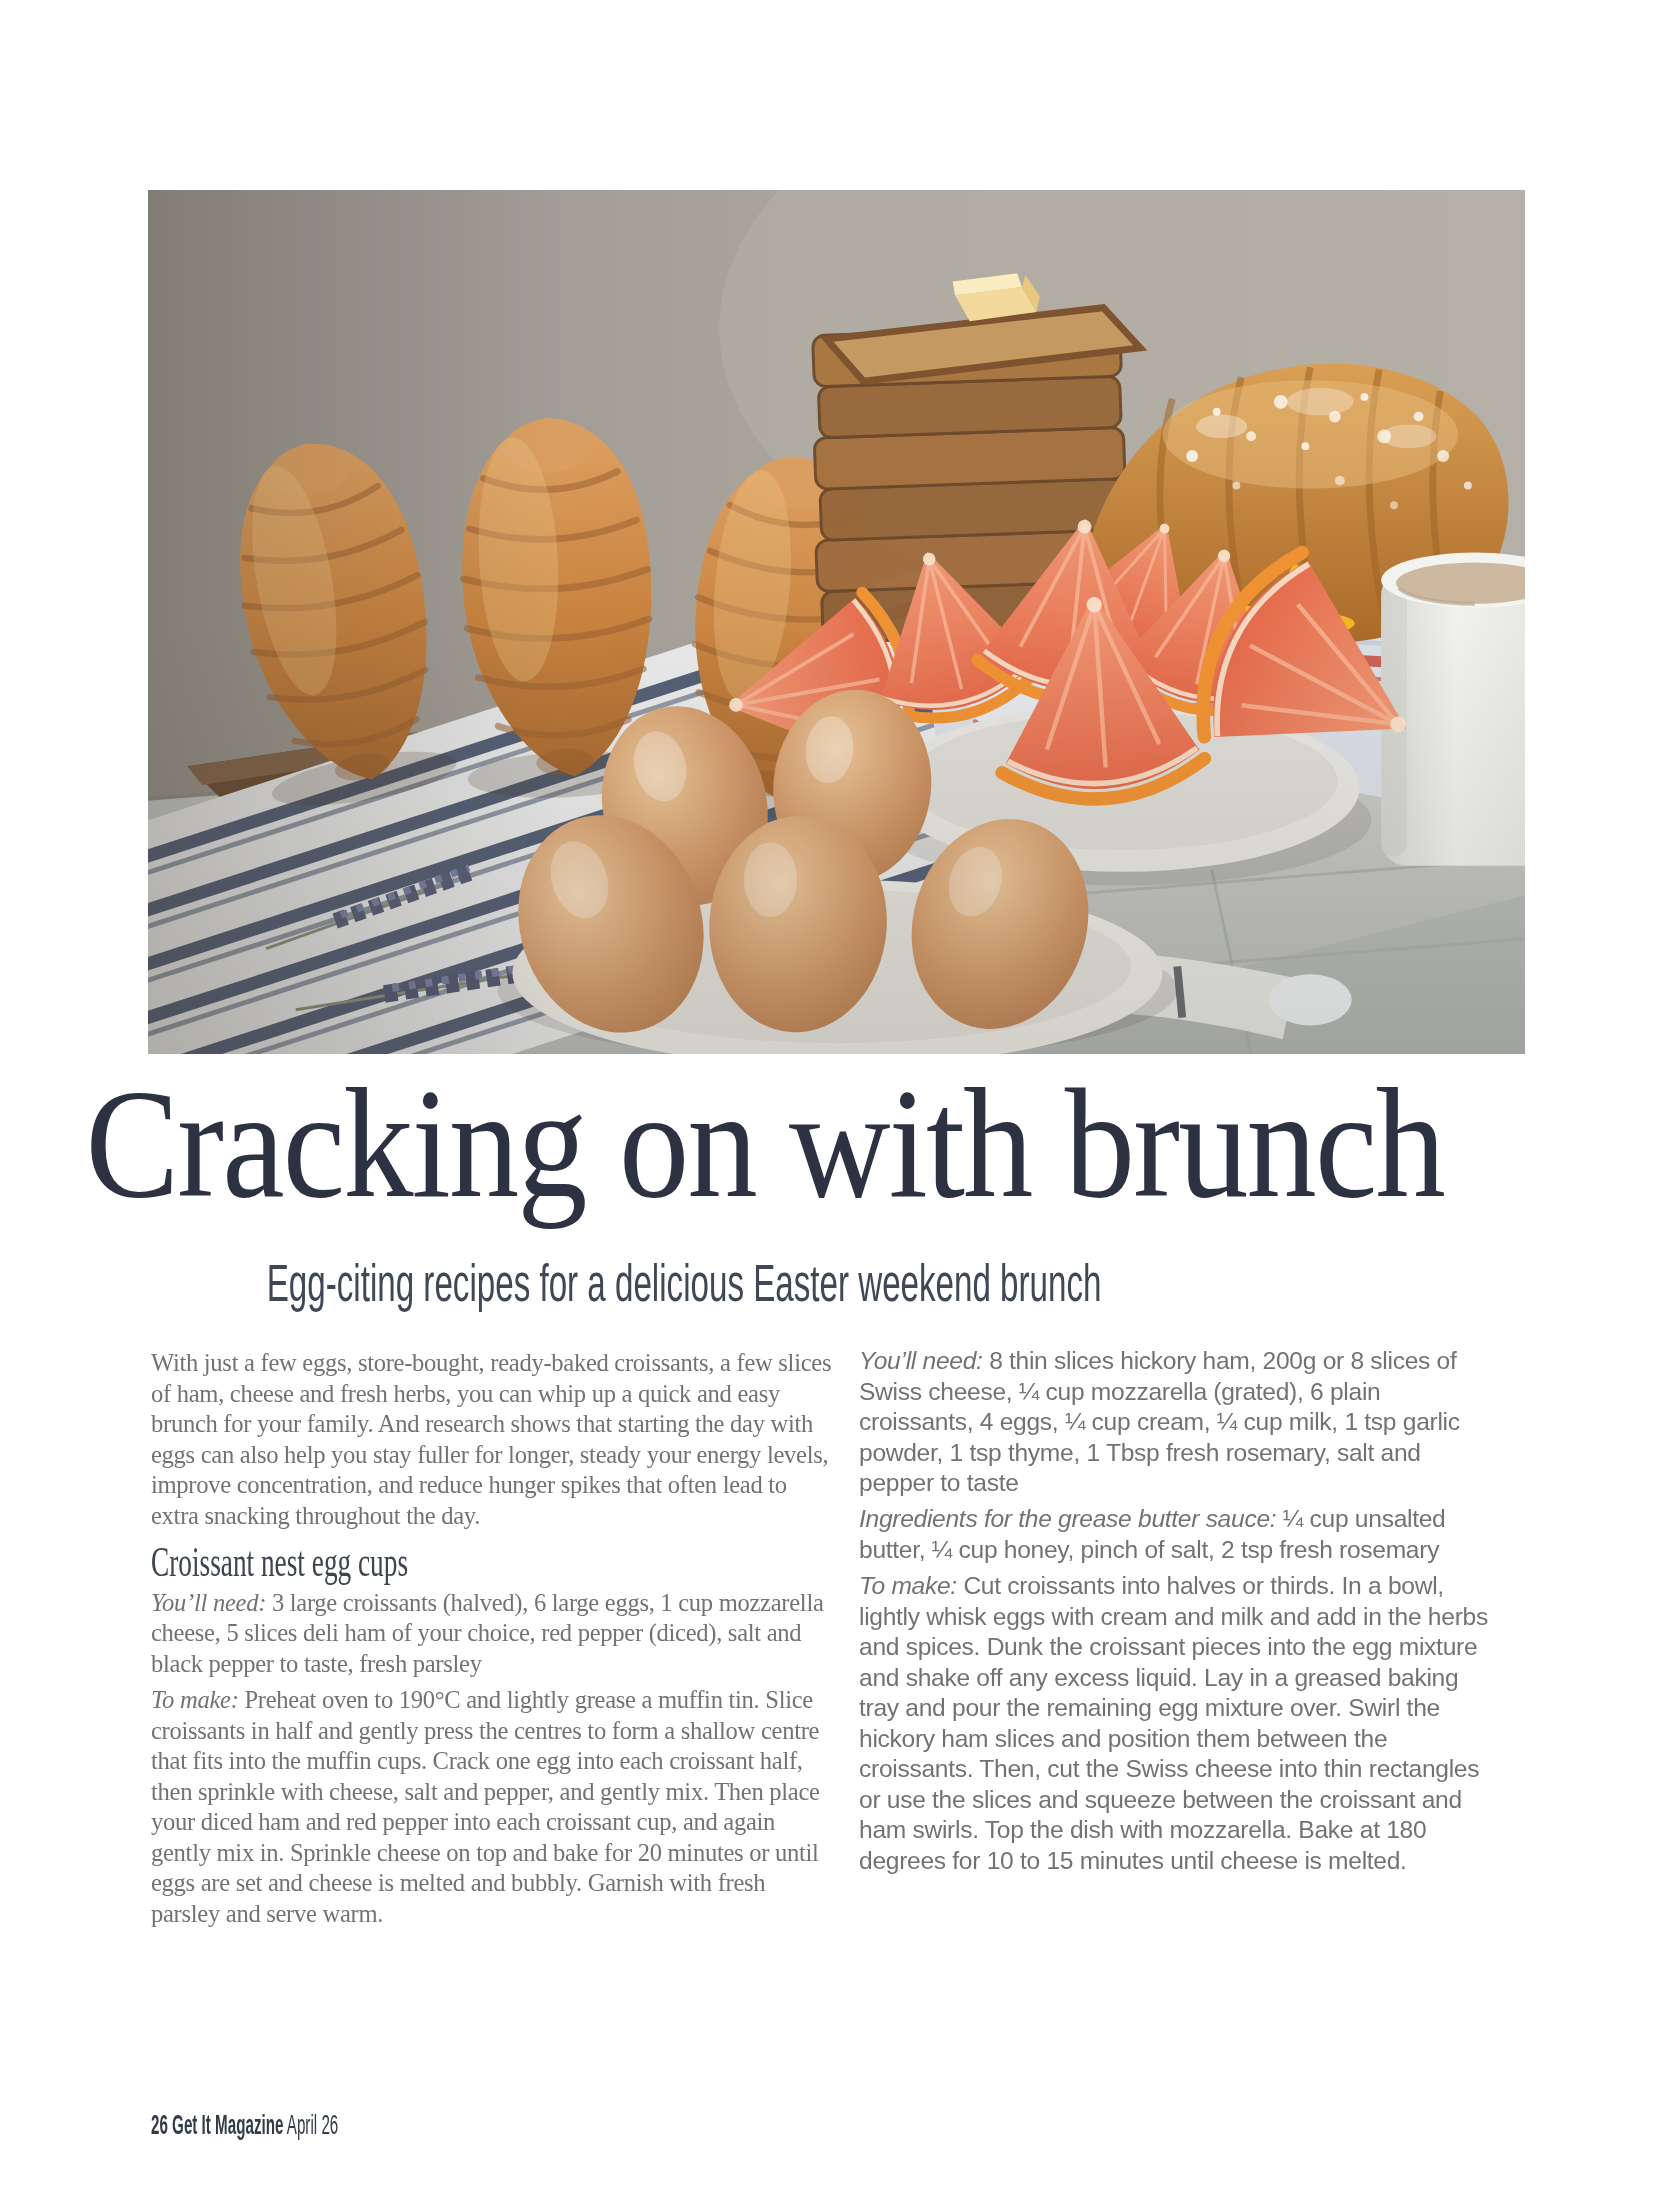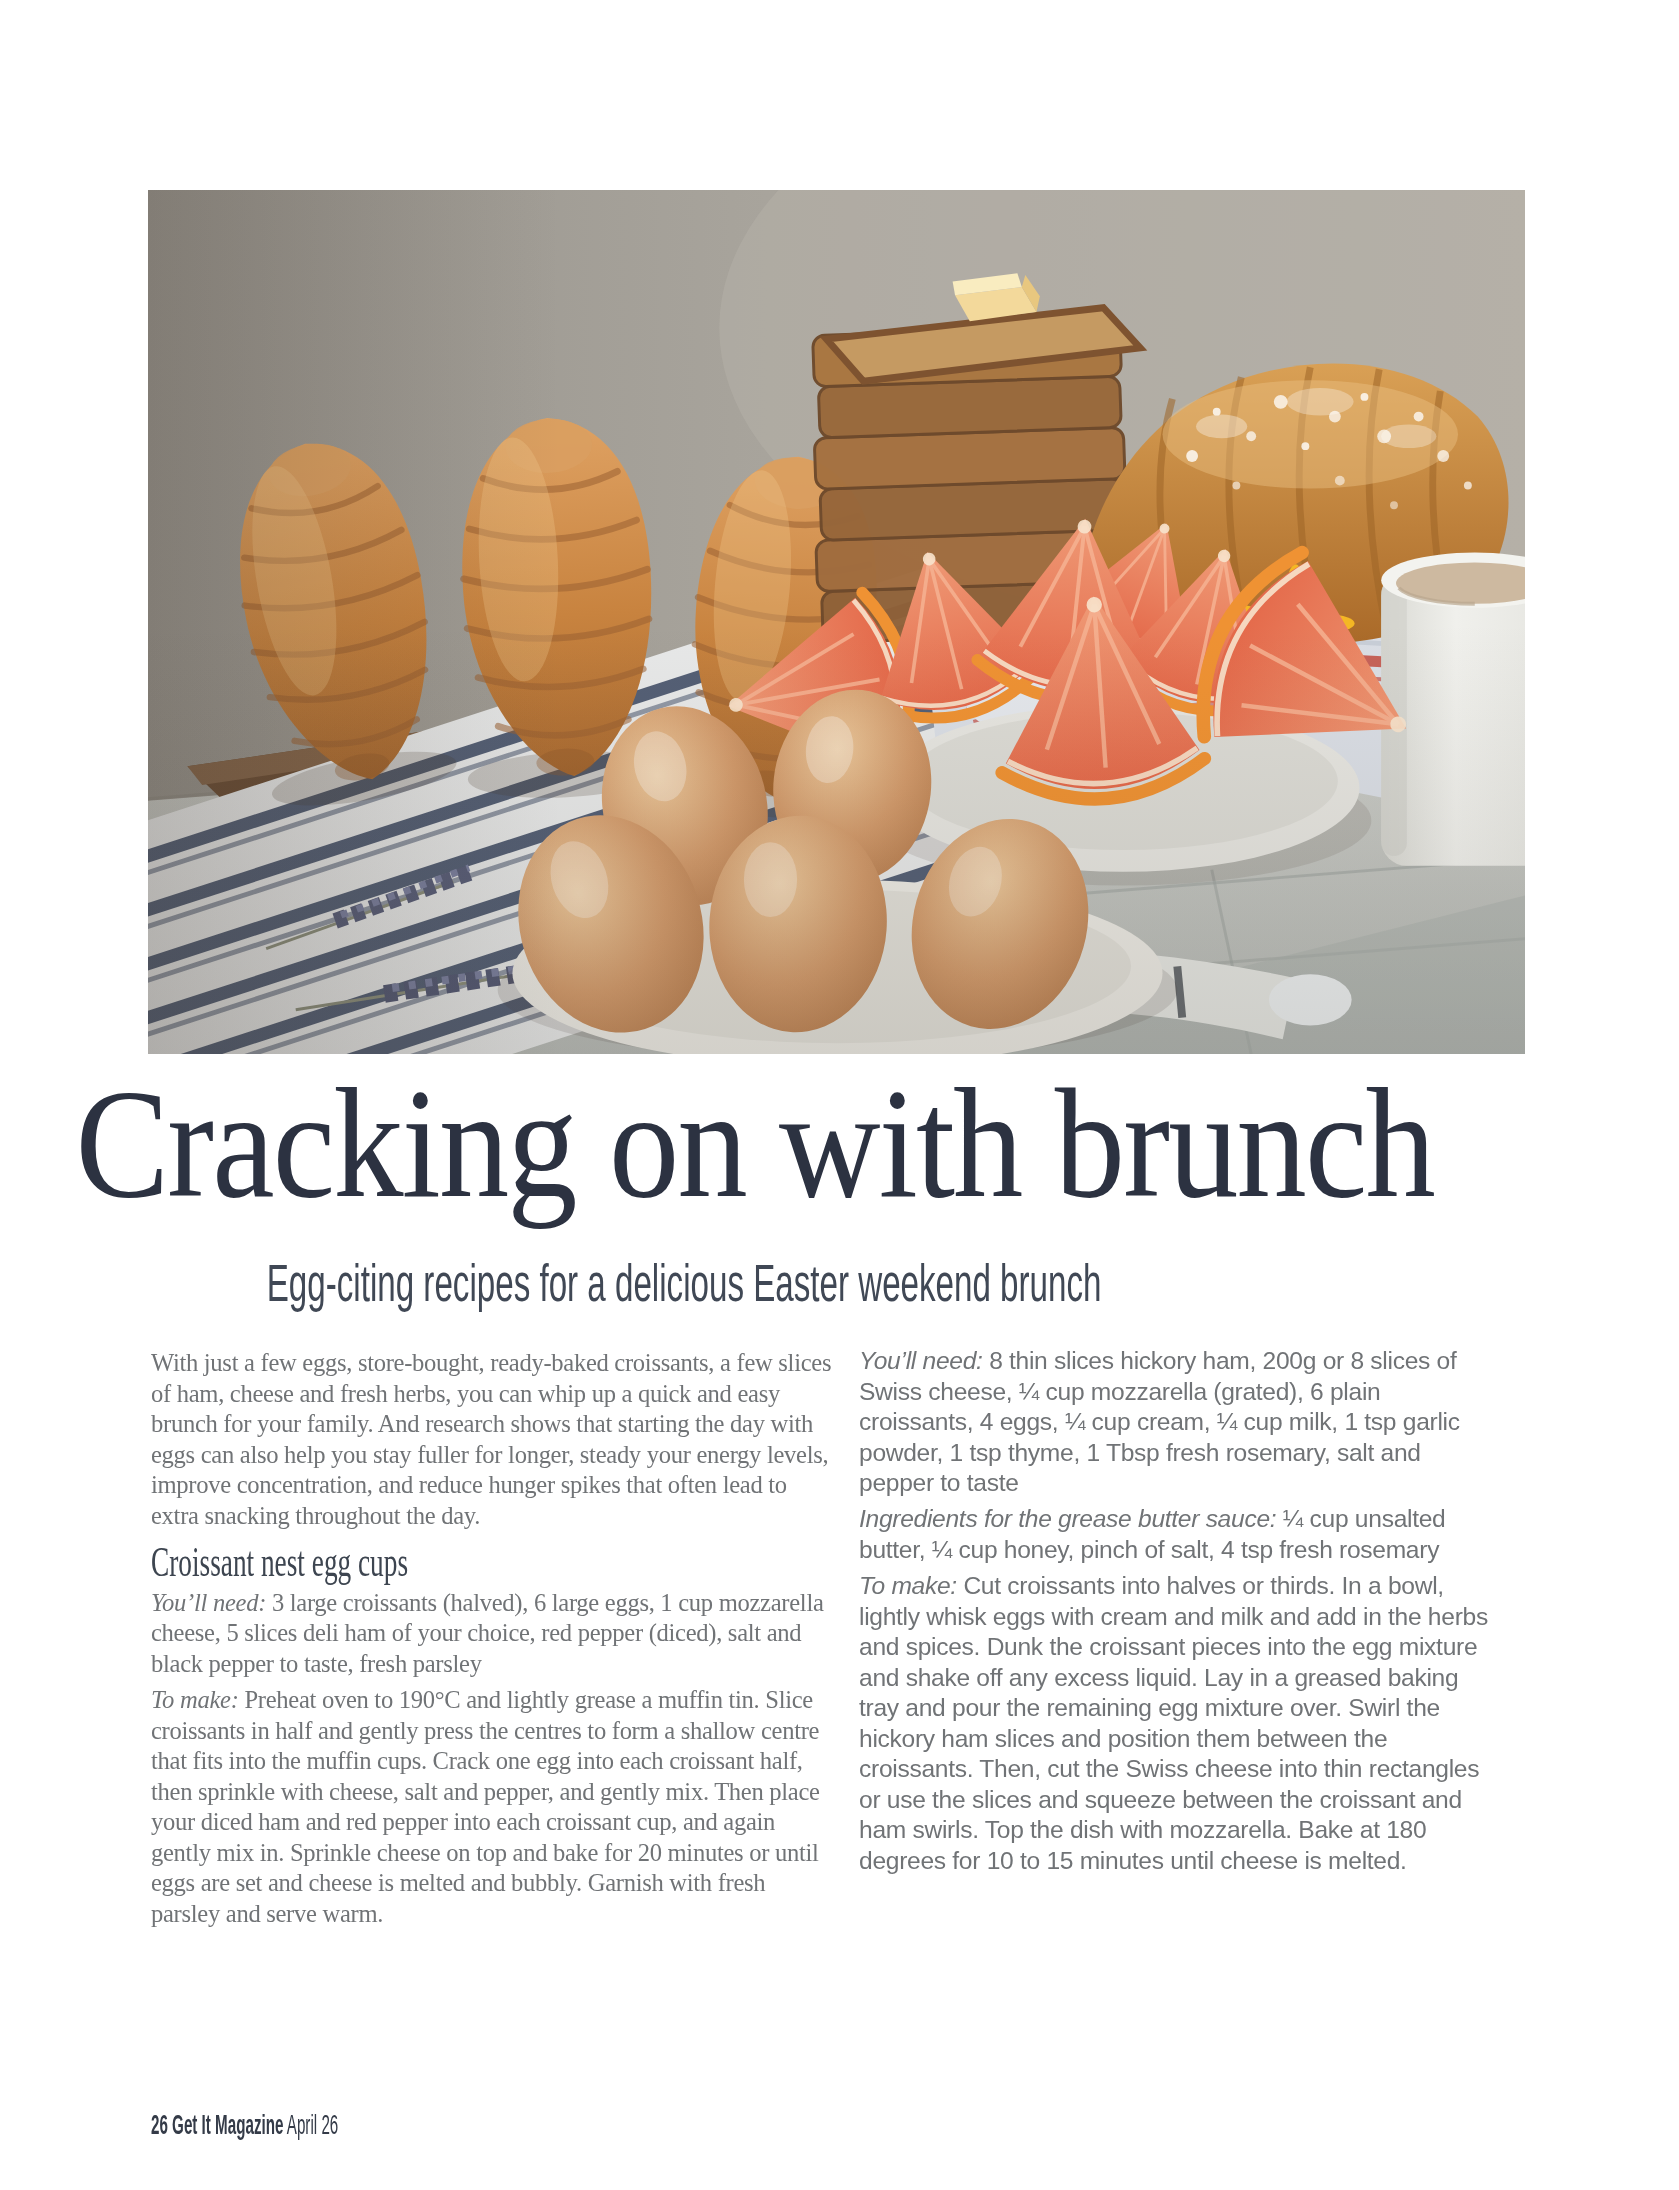--- a/index.html
+++ b/index.html
@@ -10,21 +10,21 @@
   .page{position:absolute;inset:0;}
 
   
   .photo{
     position:absolute;left:148px;top:190px;width:1377px;height:864px;
     overflow:hidden;background:#a5a19a;
   }
   .photo svg{display:block;width:100%;height:100%;}
 
   
-  .title-wrap{position:absolute;left:0;top:1066px;width:1356px;text-align:center;}
+  .title-wrap{position:absolute;left:10px;top:1066px;width:1356px;text-align:center;}
   .title-wrap h1{
     margin:0;font-family:"Liberation Serif",serif;font-weight:400;
     font-size:156px;line-height:1.0;color:#2c3241;letter-spacing:-2px;
     display:inline-block;transform:scaleX(.90);transform-origin:center top;
     white-space:nowrap;
   }
   .subtitle-wrap{position:absolute;left:0;top:1253px;width:1368px;text-align:center;}
   .subtitle-wrap .subtitle{
     display:inline-block;font-size:51px;line-height:1.2;font-weight:400;
     color:#404855;transform:scaleX(.65);transform-origin:center top;white-space:nowrap;
@@ -327,21 +327,21 @@
     <p><span class="lead">You’ll need:</span>
       <span>3 large croissants (halved), 6 large eggs, 1 cup mozzarella cheese, 5 slices deli ham of your choice, red pepper (diced), salt and black pepper to taste, fresh parsley</span></p>
     <p><span class="lead">To make:</span>
       <span>Preheat oven to 190°C and lightly grease a muffin tin. Slice croissants in half and gently press the centres to form a shallow centre that fits into the muffin cups. Crack one egg into each croissant half, then sprinkle with cheese, salt and pepper, and gently mix. Then place your diced ham and red pepper into each croissant cup, and again gently mix in. Sprinkle cheese on top and bake for 20 minutes or until eggs are set and cheese is melted and bubbly. Garnish with fresh parsley and serve warm.</span></p>
   </div>
 
   <div class="col col-right">
     <p><span class="lead">You’ll need:</span>
       <span>8 thin slices hickory ham, 200g or 8 slices of Swiss cheese, ¼ cup mozzarella (grated), 6 plain croissants, 4 eggs, ¼ cup cream, ¼ cup milk, 1 tsp garlic powder, 1 tsp thyme, 1 Tbsp fresh rosemary, salt and pepper to taste</span></p>
     <p><span class="lead">Ingredients for the grease butter sauce:</span>
-      <span>¼ cup unsalted butter, ¼ cup honey, pinch of salt, 4 tsp fresh rosemary</span></p>
+      <span>¼ cup unsalted butter, ¼ cup honey, pinch of salt, 2 tsp fresh rosemary</span></p>
     <p><span class="lead">To make:</span>
       <span>Cut croissants into halves or thirds. In a bowl, lightly whisk eggs with cream and milk and add in the herbs and spices. Dunk the croissant pieces into the egg mixture and shake off any excess liquid. Lay in a greased baking tray and pour the remaining egg mixture over. Swirl the hickory ham slices and position them between the croissants. Then, cut the Swiss cheese into thin rectangles or use the slices and squeeze between the croissant and ham swirls. Top the dish with mozzarella. Bake at 180 degrees for 10 to 15 minutes until cheese is melted.</span></p>
   </div>
 
   <div class="footer">
     <span class="scale"><span class="b">26</span>
       <span class="b">Get It Magazine</span>
       <span class="r">April 26</span></span>
   </div>
 

